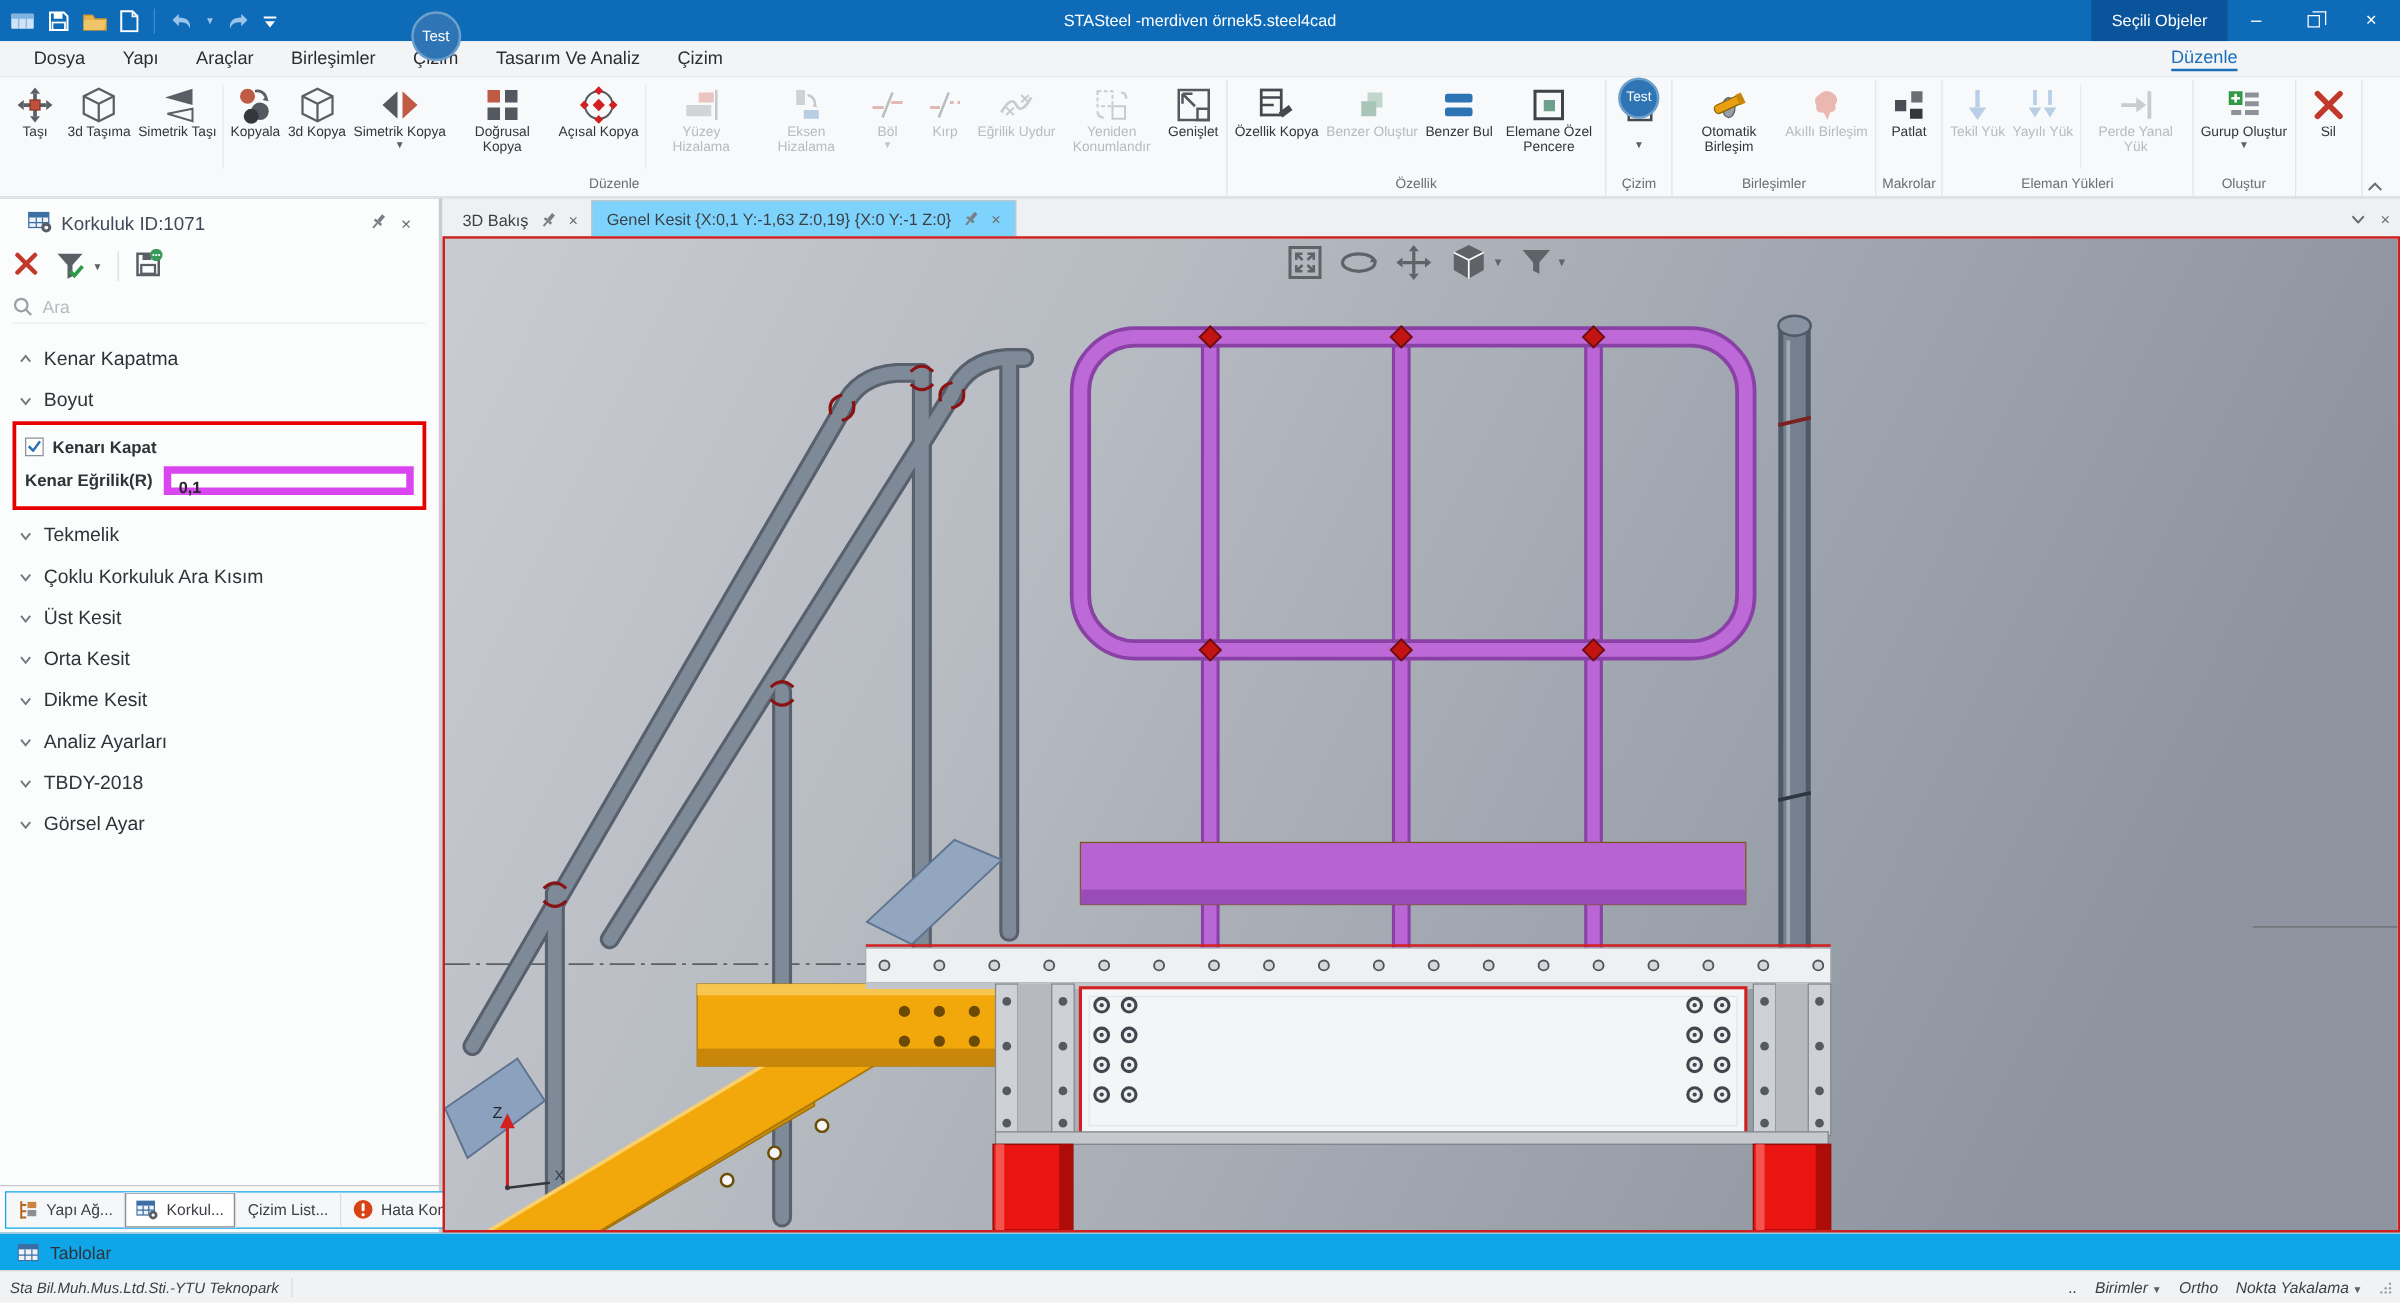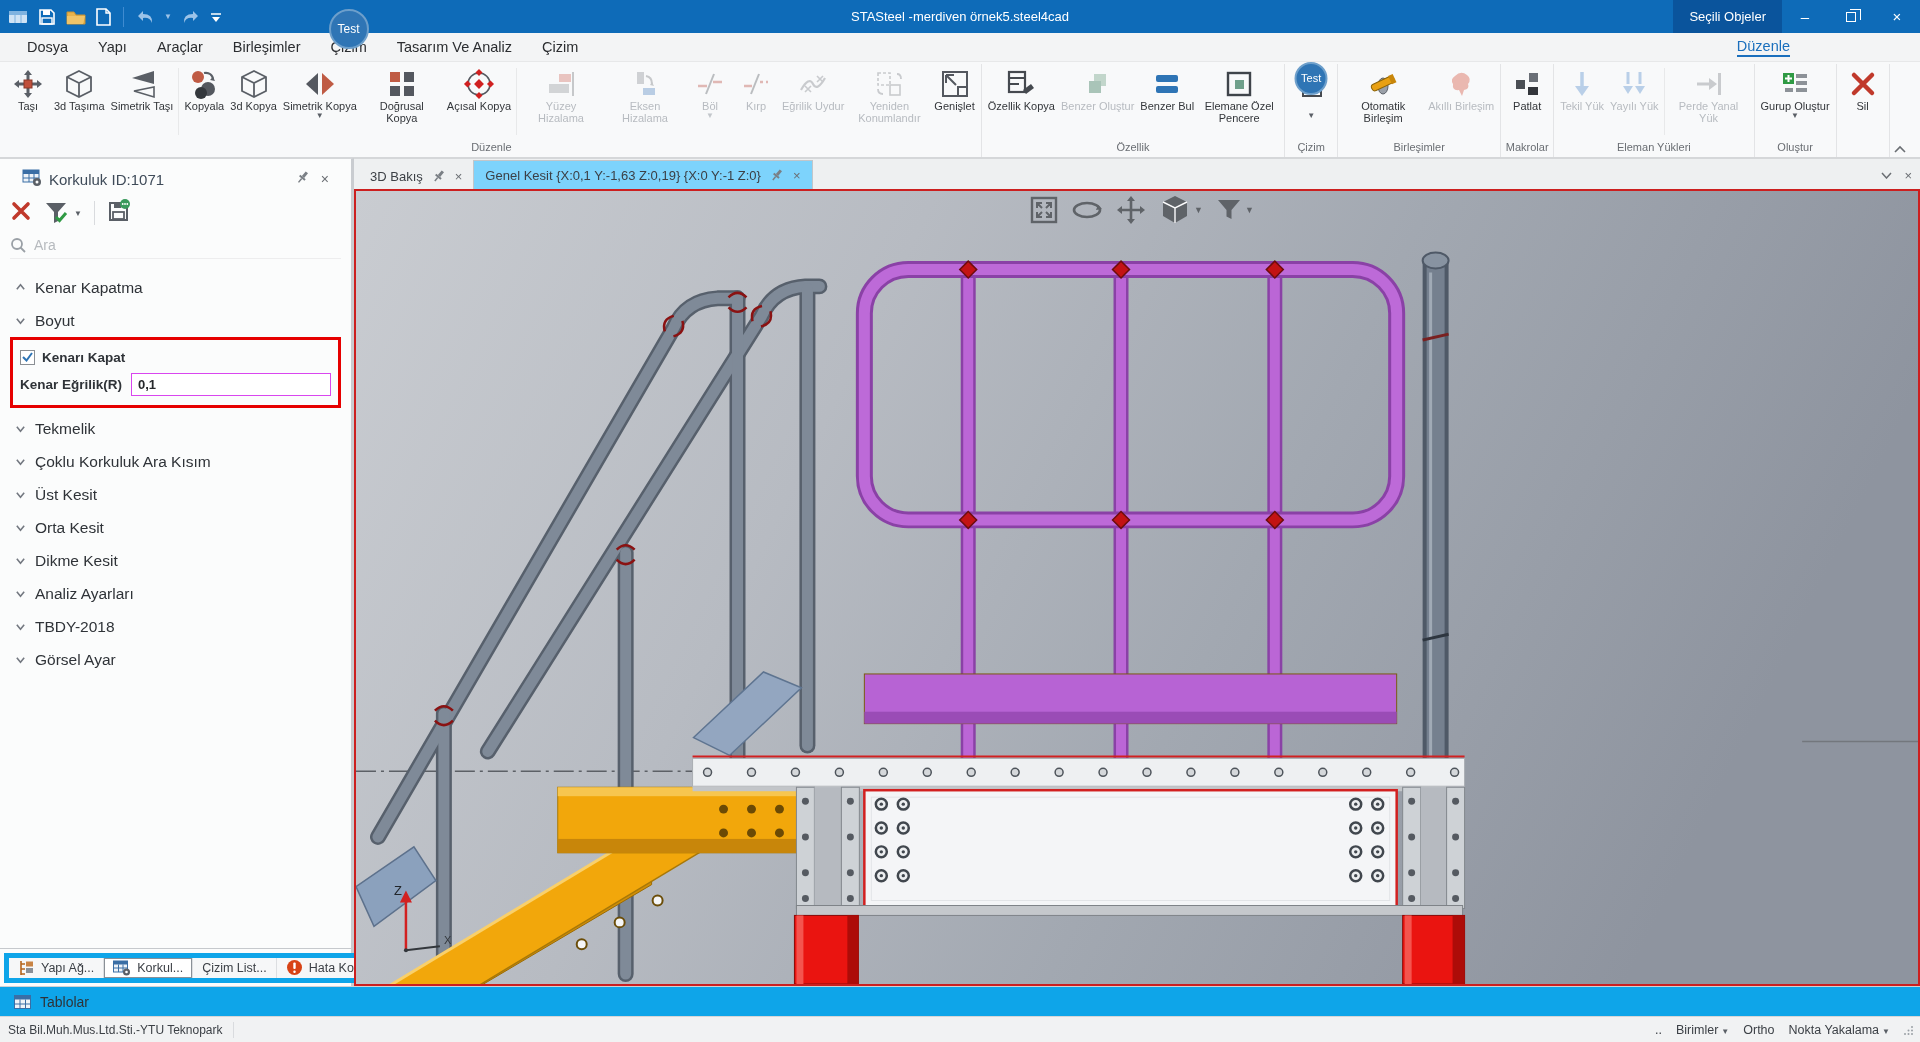--- a/index.html
+++ b/index.html
@@ -46,40 +46,40 @@
   .ptool { height:38px; display:flex; align-items:center; gap:12px; padding:0 10px; }
   .ptool .tsep { width:1px; height:24px; background:#d9dbde; }
   .psearch { height:27px; margin:0 10px 4px 10px; display:flex; align-items:center; gap:8px; color:#b6babe; font-size:14px; border-bottom:1px solid #ededee; }
   .tree { flex:1; padding-top:8px; overflow:hidden; }
   .trow { height:33px; display:flex; align-items:center; gap:9px; padding-left:15px; font-size:15.5px; color:#2f3338; }
   .chev { width:11px; height:11px; flex:0 0 auto; }
   .redbox { border:3px solid #e60000; margin:0 10px 4px 10px; padding:5px 7px 8px 7px;font-weight:bold; }
   .cbrow { display:flex; align-items:center; gap:7px; font-size:13.5px; color:#2f3338; height:24px; }
   .cbox { width:15px; height:15px; background:#fff; border:1px solid #8a8f94; display:flex; align-items:center; justify-content:center; }
   .inprow { display:flex; align-items:center; gap:9px; font-size:13.5px; color:#2f3338; height:26px; margin-top:2px; }
-  .inpbox { flex:1; height:23px; background:#fff; border:1px solid #d946ef; font-size:13px; color:#26282b; padding:3px 6px; }
+  .inpbox { flex:1; height:23px; background:#fff; border:6px solid #d946ef; font-size:13px; color:#26282b; padding:3px 6px; }
   .ptabs { height:38px; border-top:1px solid #c6c9cd; display:flex; align-items:center; padding:0 4px; flex:0 0 auto; }
-  .ptabbox { border:5px solid #0ea5e9; background:#f6f7f8; height:30px; display:flex; align-items:stretch;justify-content:space-between; }
+  .ptabbox { border:1px solid #0ea5e9; background:#f6f7f8; height:30px; display:flex; align-items:stretch;justify-content:space-between; }
   .ptab { display:flex; align-items:center; gap:6px; padding:0 9px; font-size:12.5px; color:#3c4046; border-right:1px solid #dcdee1; white-space:nowrap; }
   .ptab.active { background:#fff; box-shadow:inset 0 0 0 1px #8a9097; }
 
   
   .viewport { flex:1; display:flex; flex-direction:column; min-width:0; border-top:1px solid #d5d7d9; }
   .vtabs { height:30px; background:#eef0f1; display:flex; align-items:flex-end; padding-left:5px; position:relative; flex:0 0 auto; }
   .vtab { height:26px; display:flex; align-items:center; gap:9px; padding:0 11px; font-size:13px; color:#3c4046; white-space:nowrap; }
   .vtab.active { background:#7dd3fc; border:1px solid #c2c6ca; border-bottom:none; height:29px; }
   .vtabs-right { position:absolute; right:8px; bottom:7px; display:flex; gap:12px; align-items:center; }
   .canvas { flex:1; position:relative; border:2px solid #cc1f1f; min-height:0; }
   .scene { position:absolute; inset:0; width:100%; height:100%; }
   .navbar3d { position:absolute; left:674px; top:3px; display:flex; align-items:center; gap:13px; z-index:10; }
   .nav3d { display:flex; align-items:center; gap:3px; }
 
   
   .tablolar { height:30px; background:#0ea5e9; border-top:1px solid #cfd2d5; display:flex; align-items:center; gap:9px; padding-left:14px; font-size:14px; color:#2f3338; flex:0 0 auto; }
-  .statusbar { height:26px; background:#f1f2f3; border-top:1px solid #d5d7d9; display:flex; align-items:center; font-size:12px; color:#3c4046; padding:0 6px 0 8px; flex:0 0 auto; }
+  .statusbar { height:26px; background:#f1f2f3; border-top:1px solid #d5d7d9; display:flex; align-items:center; font-size:12px; color:#3c4046; padding:0 6px 0 8px; flex:0 0 auto;font-style:italic; }
   .statusbar .sdiv { width:1px; height:16px; background:#d9dbde; margin:0 10px; }
   .sright { margin-left:auto; display:flex; align-items:center; gap:14px; font-size:12.5px; }
   .scaret { font-size:8px; color:#5a5f66; margin-left:3px; }
 </style>
 </head>
 <body>
 
 <div id="app">
 
   <div class="titlebar">

